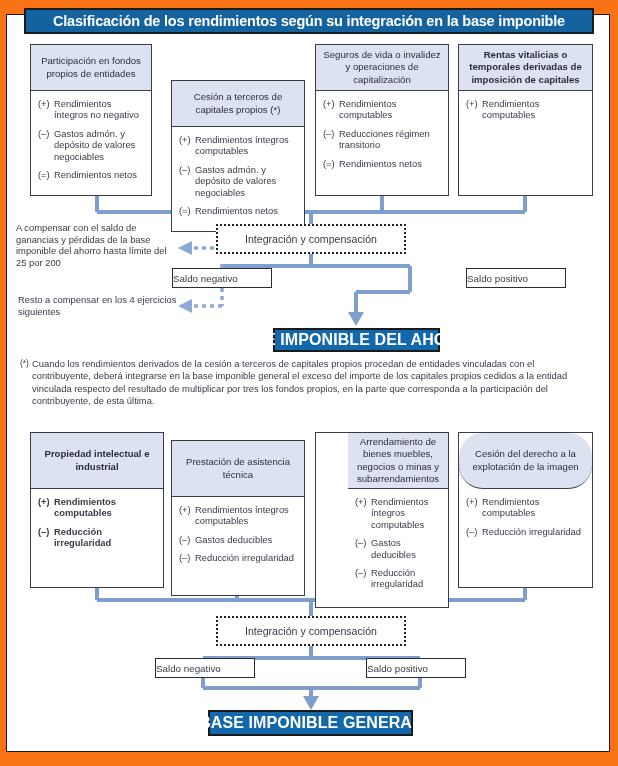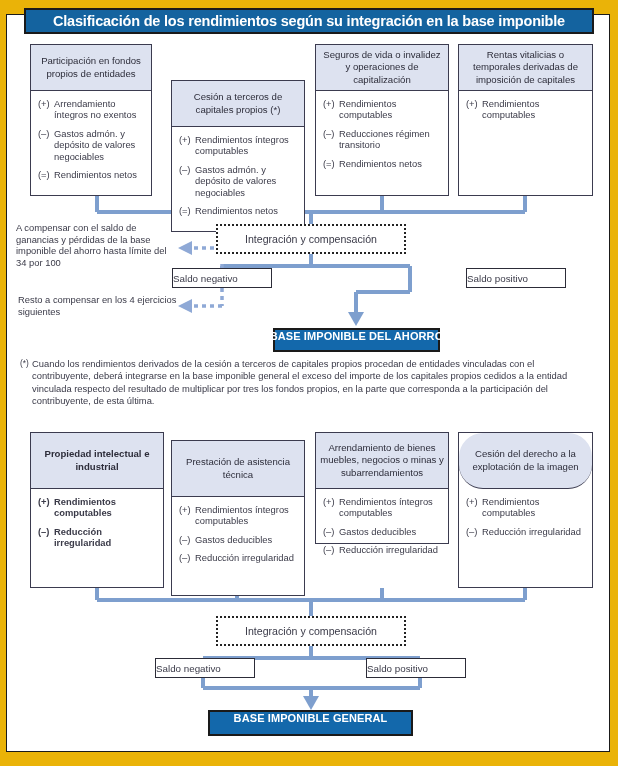--- a/index.html
+++ b/index.html
@@ -6,21 +6,21 @@
   * { box-sizing: border-box; }
   html, body {
     margin: 0; padding: 0;
     background: #ffffff;
     font-family: "Liberation Sans", sans-serif;
   }
   #page {
     position: relative;
     width: 618px;
     height: 766px;
-    background: #eab308;
+    background: #f97316;
     overflow: hidden;
   }
   
   .frame {
     position: absolute;
     left: 6px; top: 14px;
     width: 604px; height: 738px;
     border: 1.5px solid #1a1a1a;
     background: #ffffff;
   }
@@ -110,25 +110,25 @@
     align-items: center;
     justify-content: flex-start;
     z-index: 4;
   }
   
   .result-banner {
     position: absolute;
     background: #1368ab;
     border: 2px solid #1a1a1a;
     color: #ffffff;
-    font-size: 11px;
+    font-size: 16px;
     font-weight: bold;
     letter-spacing: 0.1px;
     display: flex;
-    align-items: flex-start;
+    align-items: center;
     justify-content: center;
     z-index: 4;
     white-space: nowrap;
   }
   
   .side-note {
     position: absolute;
     color: #3a3a48;
     font-size: 9.4px;
     line-height: 11.6px;
@@ -222,21 +222,21 @@
 
   <div class="title-bar">Clasificación de los rendimientos según su integración en la base imponible</div>
 
   <div class="cat-box" style="left:30px; top:44px; width:122px; height:152px;">
     <div class="cat-head" style="height:46px;">
       <span>Participación en fondos propios de entidades</span>
     </div>
     <div class="cat-body">
       <div class="line-item">
         <span class="li-sign">(+)</span>
-        <span class="li-text">Arrendamiento íntegros no exentos</span>
+        <span class="li-text">Rendimientos íntegros no negativo</span>
       </div>
       <div class="line-item">
         <span class="li-sign">(–)</span>
         <span class="li-text">Gastos admón. y depósito de valores negociables</span>
       </div>
       <div class="line-item">
         <span class="li-sign">(=)</span>
         <span class="li-text">Rendimientos netos</span>
       </div>
     </div>
@@ -276,21 +276,21 @@
         <span class="li-text">Reducciones régimen transitorio</span>
       </div>
       <div class="line-item">
         <span class="li-sign">(=)</span>
         <span class="li-text">Rendimientos netos</span>
       </div>
     </div>
   </div>
 
   <div class="cat-box" style="left:458px; top:44px; width:135px; height:152px;">
-    <div class="cat-head" style="height:46px;">
+    <div class="cat-head" style="height:46px;font-weight:bold;">
       <span>Rentas vitalicias o temporales derivadas de imposición de capitales</span>
     </div>
     <div class="cat-body">
       <div class="line-item">
         <span class="li-sign">(+)</span>
         <span class="li-text">Rendimientos computables</span>
       </div>
     </div>
   </div>
 
@@ -300,21 +300,21 @@
 
   <div class="saldo-box" style="left:172px; top:268px; width:100px; height:20px;">
     <span>Saldo negativo</span>
   </div>
 
   <div class="saldo-box" style="left:466px; top:268px; width:100px; height:20px;">
     <span>Saldo positivo</span>
   </div>
 
   <div class="side-note" style="left:16px; top:222px; width:160px;">
-    <span>A compensar con el saldo de ganancias y pérdidas de la base imponible del ahorro hasta límite del 34 por 100</span>
+    <span>A compensar con el saldo de ganancias y pérdidas de la base imponible del ahorro hasta límite del 25 por 200</span>
   </div>
 
   <div class="side-note" style="left:18px; top:294px; width:160px;">
     <span>Resto a compensar en los 4 ejercicios siguientes</span>
   </div>
 
   <div class="result-banner" style="left:273px; top:328px; width:167px; height:24px;">
     <span>BASE IMPONIBLE DEL AHORRO</span>
   </div>
 
@@ -352,21 +352,21 @@
         <span class="li-sign">(–)</span>
         <span class="li-text">Gastos deducibles</span>
       </div>
       <div class="line-item">
         <span class="li-sign">(–)</span>
         <span class="li-text">Reducción irregularidad</span>
       </div>
     </div>
   </div>
 
-  <div class="cat-box" style="left:315px; top:432px; width:134px; height:112px;">
+  <div class="cat-box" style="left:315px; top:432px; width:134px; height:176px;padding-left:32px;">
     <div class="cat-head" style="height:56px;">
       <span>Arrendamiento de bienes muebles, negocios o minas y subarrendamientos</span>
     </div>
     <div class="cat-body">
       <div class="line-item">
         <span class="li-sign">(+)</span>
         <span class="li-text">Rendimientos íntegros computables</span>
       </div>
       <div class="line-item">
         <span class="li-sign">(–)</span>

